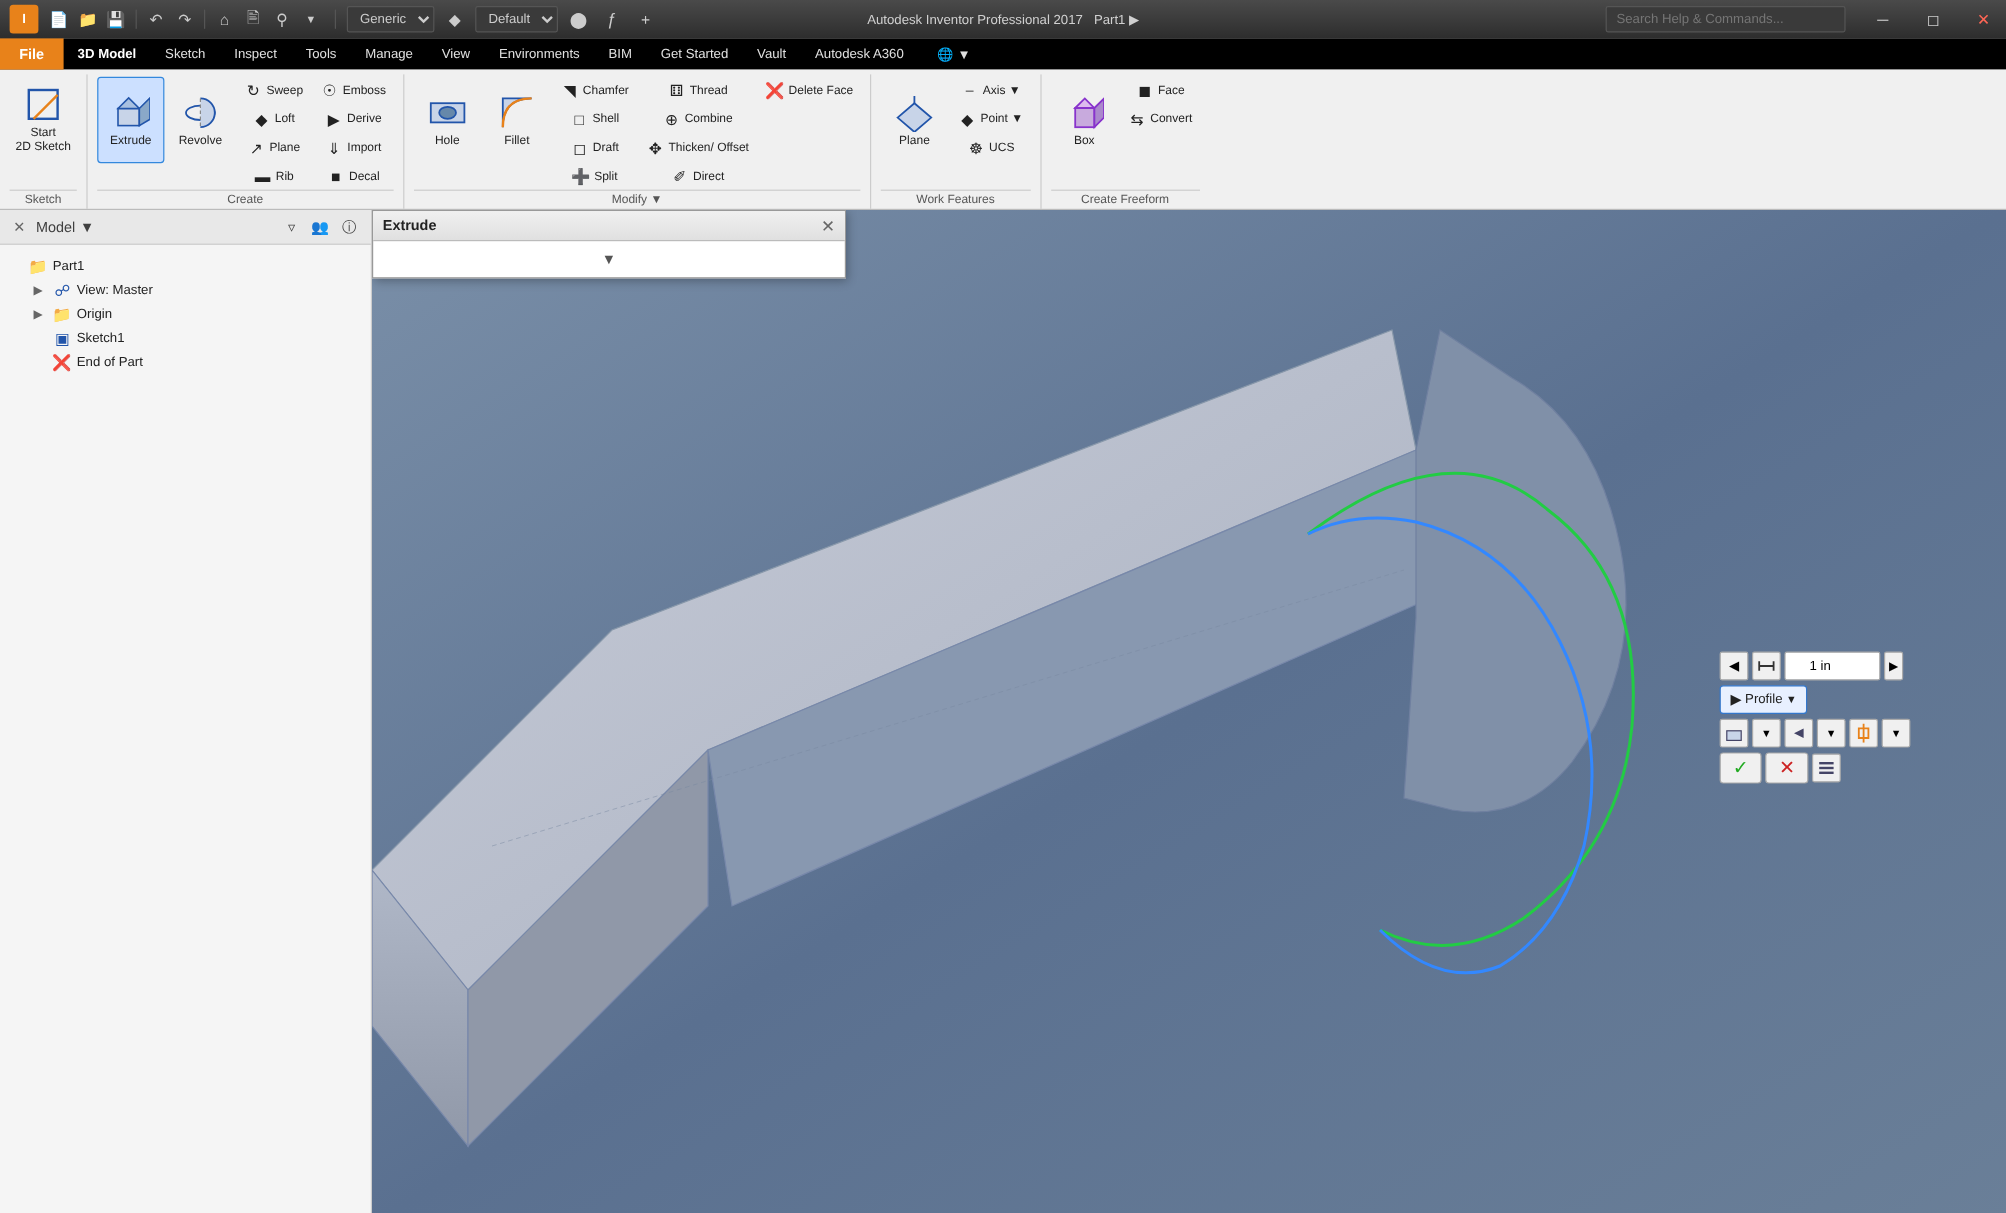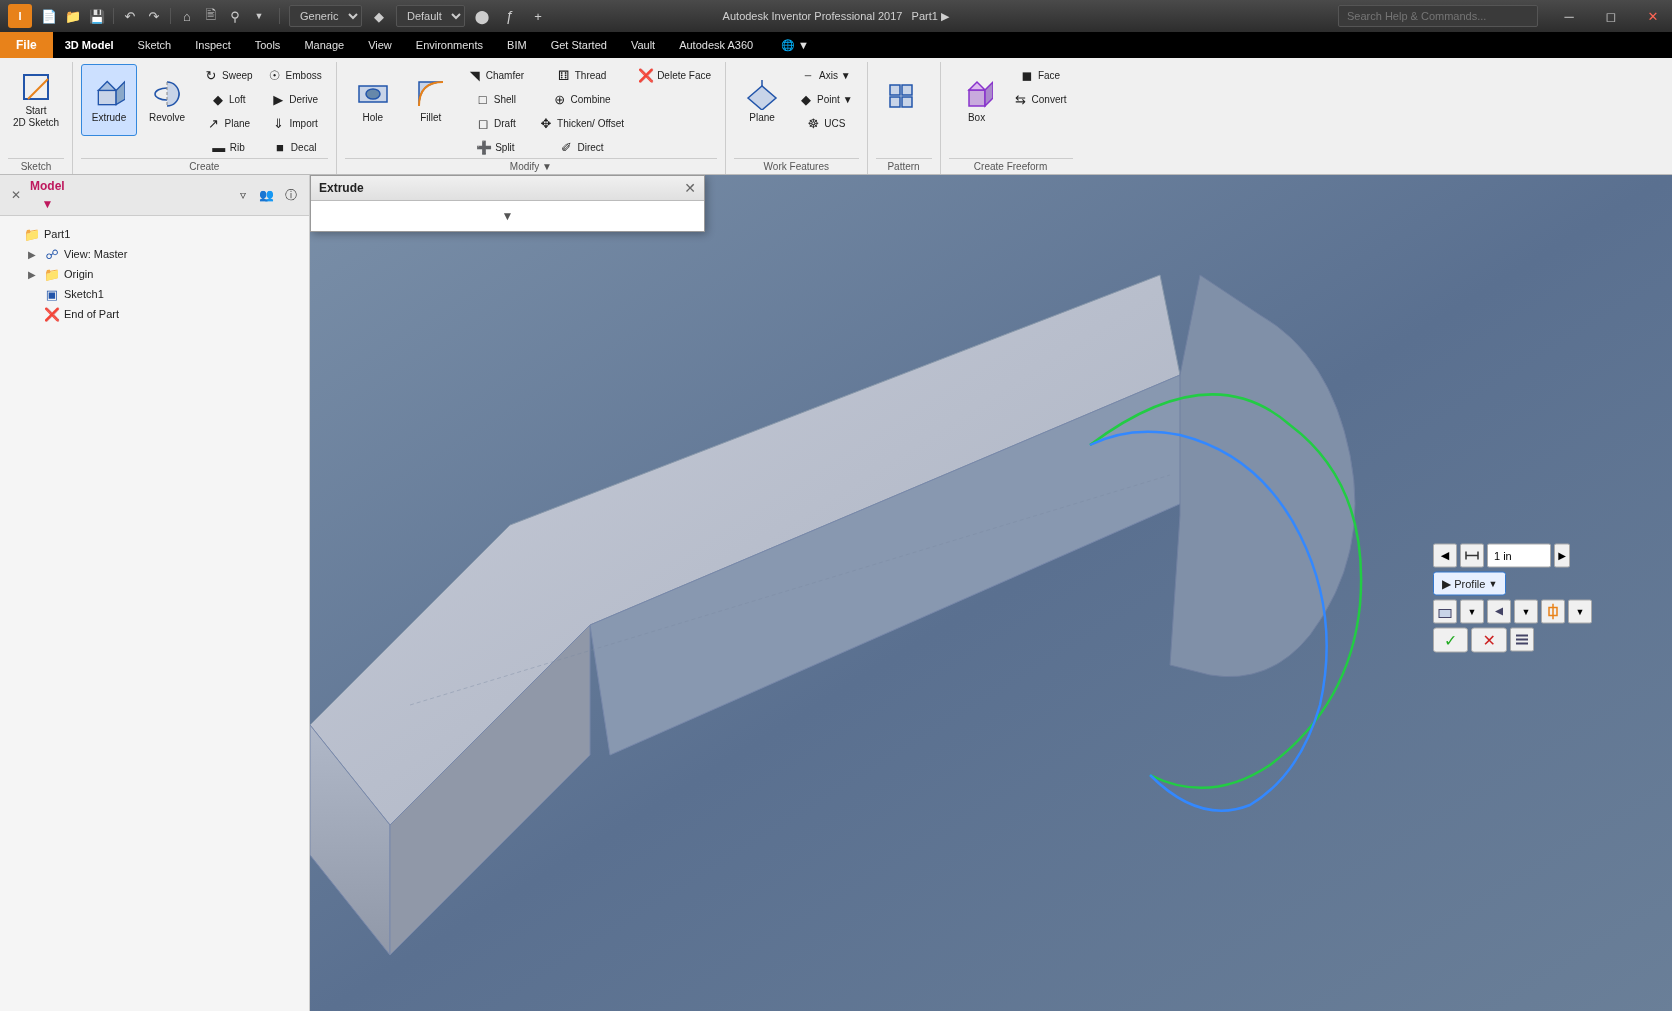--- a/index.html
+++ b/index.html
@@ -161,26 +161,25 @@
     #sidebar-header {
       display: flex;
       align-items: center;
       padding: 4px 8px;
       background: #e8e8e8;
       border-bottom: 1px solid #ccc;
       gap: 6px;
     }
     .sidebar-title {
       font-size: 12px;
-      font-weight: 700;
-      color: #be185d;
+      font-weight: 400;
+      color: #404040;
       display: flex;
       align-items: center;
       gap: 4px;
-      flex-direction: column;
     }
     .sidebar-toolbar {
       display: flex;
       gap: 4px;
       margin-left: auto;
     }
     .sidebar-tool-btn {
       width: 20px;
       height: 20px;
       display: flex;
@@ -294,23 +293,23 @@
       gap: 3px;
       min-height: 24px;
     }
     .mini-btn.blue-outline { border-color: #3377cc; background: #e8f0ff; }
     .mini-btn.ok { background: #f0f0f0; border-color: #aaa; }
     .mini-btn.cancel { background: #f0f0f0; border-color: #aaa; }
     .mini-input {
       background: white;
       border: 1px solid #aaa;
       border-radius: 2px;
-      padding: 2px 6px;
+      padding: 2px 20px;
       font-size: 11px;
-      width: 64px;
+      width: 80px;
       height: 24px;
     }
     .mini-arrow-btn {
       background: #f0f0f0;
       border: 1px solid #aaa;
       border-radius: 2px;
       width: 16px;
       height: 24px;
       display: flex;
       align-items: center;
@@ -574,36 +573,20 @@
         </div>
         <div class="ribbon-btn-small">
           <span class="ribbon-icon-sm">☸</span>
           <span>UCS</span>
         </div>
       </div>
     </div>
     <div class="ribbon-group-label">Work Features</div>
   </div>
 
-  <div class="ribbon-group">
-    <div class="ribbon-buttons">
-      <div class="ribbon-btn-large">
-        <div class="ribbon-icon-lg">
-          <svg width="32" height="32" viewBox="0 0 32 32">
-            <rect x="2" y="2" width="10" height="10" fill="#c8d4e8" stroke="#2255aa" stroke-width="1.5"></rect>
-            <rect x="14" y="2" width="10" height="10" fill="#c8d4e8" stroke="#2255aa" stroke-width="1.5"></rect>
-            <rect x="2" y="14" width="10" height="10" fill="#c8d4e8" stroke="#2255aa" stroke-width="1.5"></rect>
-            <rect x="14" y="14" width="10" height="10" fill="#c8d4e8" stroke="#2255aa" stroke-width="1.5"></rect>
-          </svg>
-        </div>
-        <div></div>
-      </div>
-    </div>
-    <div class="ribbon-group-label">Pattern</div>
-  </div>
 
   <div class="ribbon-group" style="border-right:none;">
     <div class="ribbon-buttons">
       <div class="ribbon-btn-large">
         <div class="ribbon-icon-lg">
           <svg width="32" height="32" viewBox="0 0 32 32">
             <rect x="8" y="12" width="16" height="16" fill="#c8aadd" stroke="#8833cc" stroke-width="1.5"></rect>
             <polygon points="8,12 16,4 24,12" fill="#ddbbee" stroke="#8833cc" stroke-width="1.5"></polygon>
             <polygon points="24,12 32,4 32,20 24,28" fill="#aa88cc" stroke="#8833cc" stroke-width="1.5"></polygon>
           </svg>

